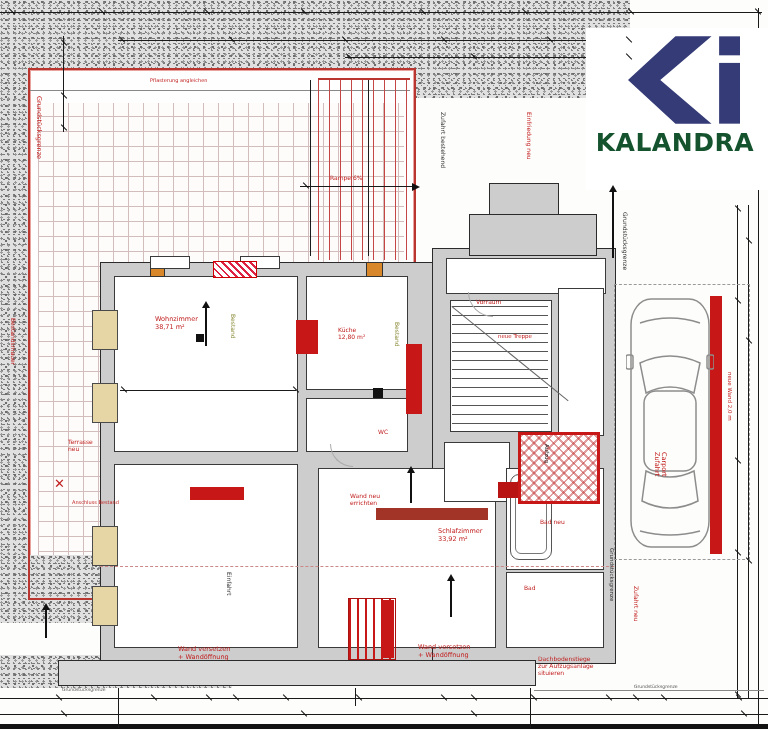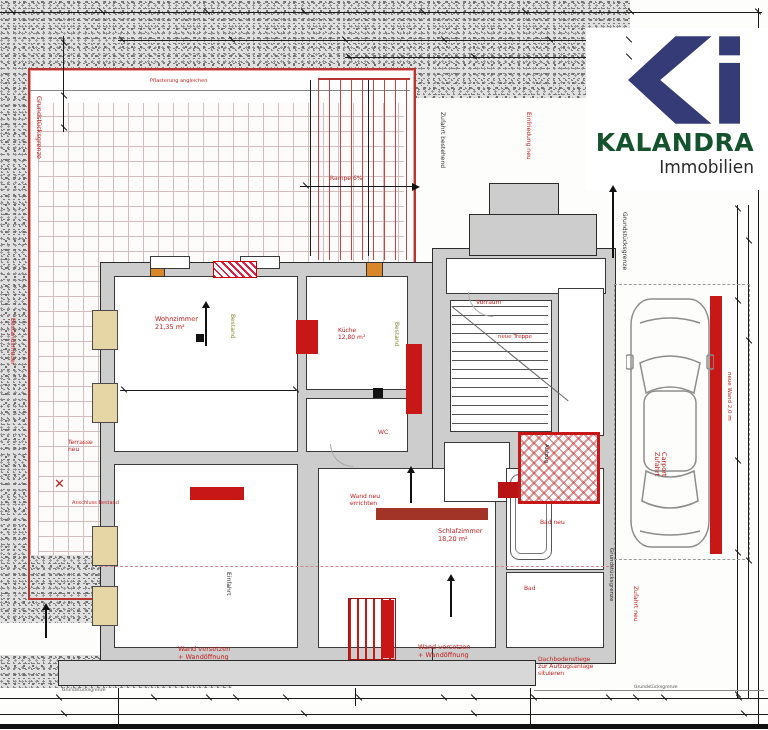--- a/index.html
+++ b/index.html
@@ -161,21 +161,20 @@
 
   <div class="logo-box"></div>
   <svg class="abs" style="left:628px;top:36px;" width="112" height="88" viewBox="0 0 118 92">
     <g fill="#343b76">
       <polygon points="50,0 88,0 34,46 88,92 50,92 0,46"></polygon>
       <rect x="96" y="28" width="22" height="64"></rect>
       <rect x="96" y="0" width="22" height="20"></rect>
     </g>
   </svg>
   <div class="brand">KALANDRA</div>
-  <div class="brand-sub">Immobilien</div>
 
   <div id="tick-layer" class="abs" style="left:0;top:0;width:768px;height:730px;">
       <div class="tick" style="left: 8px; top: 11px;"></div>
       <div class="tick" style="left: 98px; top: 11px;"></div>
       <div class="tick" style="left: 203px; top: 11px;"></div>
       <div class="tick" style="left: 300px; top: 11px;"></div>
       <div class="tick" style="left: 419px; top: 11px;"></div>
       <div class="tick" style="left: 521px; top: 11px;"></div>
       <div class="tick" style="left: 627px; top: 11px;"></div>
       <div class="tick" style="left: 754px; top: 11px;"></div>
@@ -233,31 +232,31 @@
       <div class="ann" style="left: 68px; top: 438px; font-size: 6px; color: rgb(194, 32, 32);">Terrasse
 neu</div>
       <div class="ann" style="left: 72px; top: 500px; font-size: 5px; color: rgb(194, 32, 32);">Anschluss Bestand</div>
       <div class="ann" style="left: 54px; top: 476px; font-size: 13px; color: rgb(194, 32, 32);">✕</div>
       <div class="ann" style="left: 150px; top: 78px; font-size: 5px; color: rgb(194, 32, 32);">Pflasterung angleichen</div>
       <div class="ann" style="left: 330px; top: 174px; font-size: 6px; color: rgb(194, 32, 32);">Rampe 6%</div>
       <div class="ann" style="left: 440px; top: 112px; font-size: 6px; color: rgb(51, 51, 51); writing-mode: vertical-rl;">Zufahrt bestehend</div>
       <div class="ann" style="left: 526px; top: 112px; font-size: 6px; color: rgb(194, 32, 32); writing-mode: vertical-rl;">Einfriedung neu</div>
       <div class="ann" style="left: 622px; top: 212px; font-size: 6px; color: rgb(51, 51, 51); writing-mode: vertical-rl;">Grundstücksgrenze</div>
       <div class="ann" style="left: 155px; top: 316px; font-size: 6.5px; color: rgb(194, 32, 32);">Wohnzimmer
-21,35 m²</div>
+38,71 m²</div>
       <div class="ann" style="left: 230px; top: 314px; font-size: 6px; color: rgb(143, 143, 63); writing-mode: vertical-rl;">Bestand</div>
       <div class="ann" style="left: 338px; top: 326px; font-size: 6px; color: rgb(194, 32, 32);">Küche
 12,80 m²</div>
       <div class="ann" style="left: 394px; top: 322px; font-size: 6px; color: rgb(143, 143, 63); writing-mode: vertical-rl;">Bestand</div>
       <div class="ann" style="left: 476px; top: 298px; font-size: 6px; color: rgb(194, 32, 32);">Vorraum</div>
       <div class="ann" style="left: 498px; top: 333px; font-size: 5.5px; color: rgb(194, 32, 32);">neue Treppe</div>
       <div class="ann" style="left: 378px; top: 428px; font-size: 6px; color: rgb(194, 32, 32);">WC</div>
       <div class="ann" style="left: 544px; top: 444px; font-size: 5.5px; color: rgb(34, 34, 34); writing-mode: vertical-rl;">Aufzug</div>
       <div class="ann" style="left: 438px; top: 528px; font-size: 6.5px; color: rgb(194, 32, 32);">Schlafzimmer
-18,20 m²</div>
+33,92 m²</div>
       <div class="ann" style="left: 540px; top: 518px; font-size: 6px; color: rgb(194, 32, 32);">Bad neu</div>
       <div class="ann" style="left: 524px; top: 584px; font-size: 6px; color: rgb(194, 32, 32);">Bad</div>
       <div class="ann" style="left: 350px; top: 492px; font-size: 6px; color: rgb(194, 32, 32);">Wand neu
 errichten</div>
       <div class="ann" style="left: 226px; top: 572px; font-size: 6px; color: rgb(51, 51, 51); writing-mode: vertical-rl;">Einfahrt</div>
       <div class="ann" style="left: 652px; top: 452px; font-size: 6.5px; color: rgb(194, 32, 32); writing-mode: vertical-rl;">Carport
 Zufahrt</div>
       <div class="ann" style="left: 727px; top: 372px; font-size: 5.5px; color: rgb(194, 32, 32); writing-mode: vertical-rl;">neue Wand 2,0 m</div>
       <div class="ann" style="left: 633px; top: 586px; font-size: 6px; color: rgb(194, 32, 32); writing-mode: vertical-rl;">Zufahrt neu</div>
       <div class="ann" style="left: 609px; top: 548px; font-size: 5.5px; color: rgb(51, 51, 51); writing-mode: vertical-rl;">Grundstücksgrenze</div>

